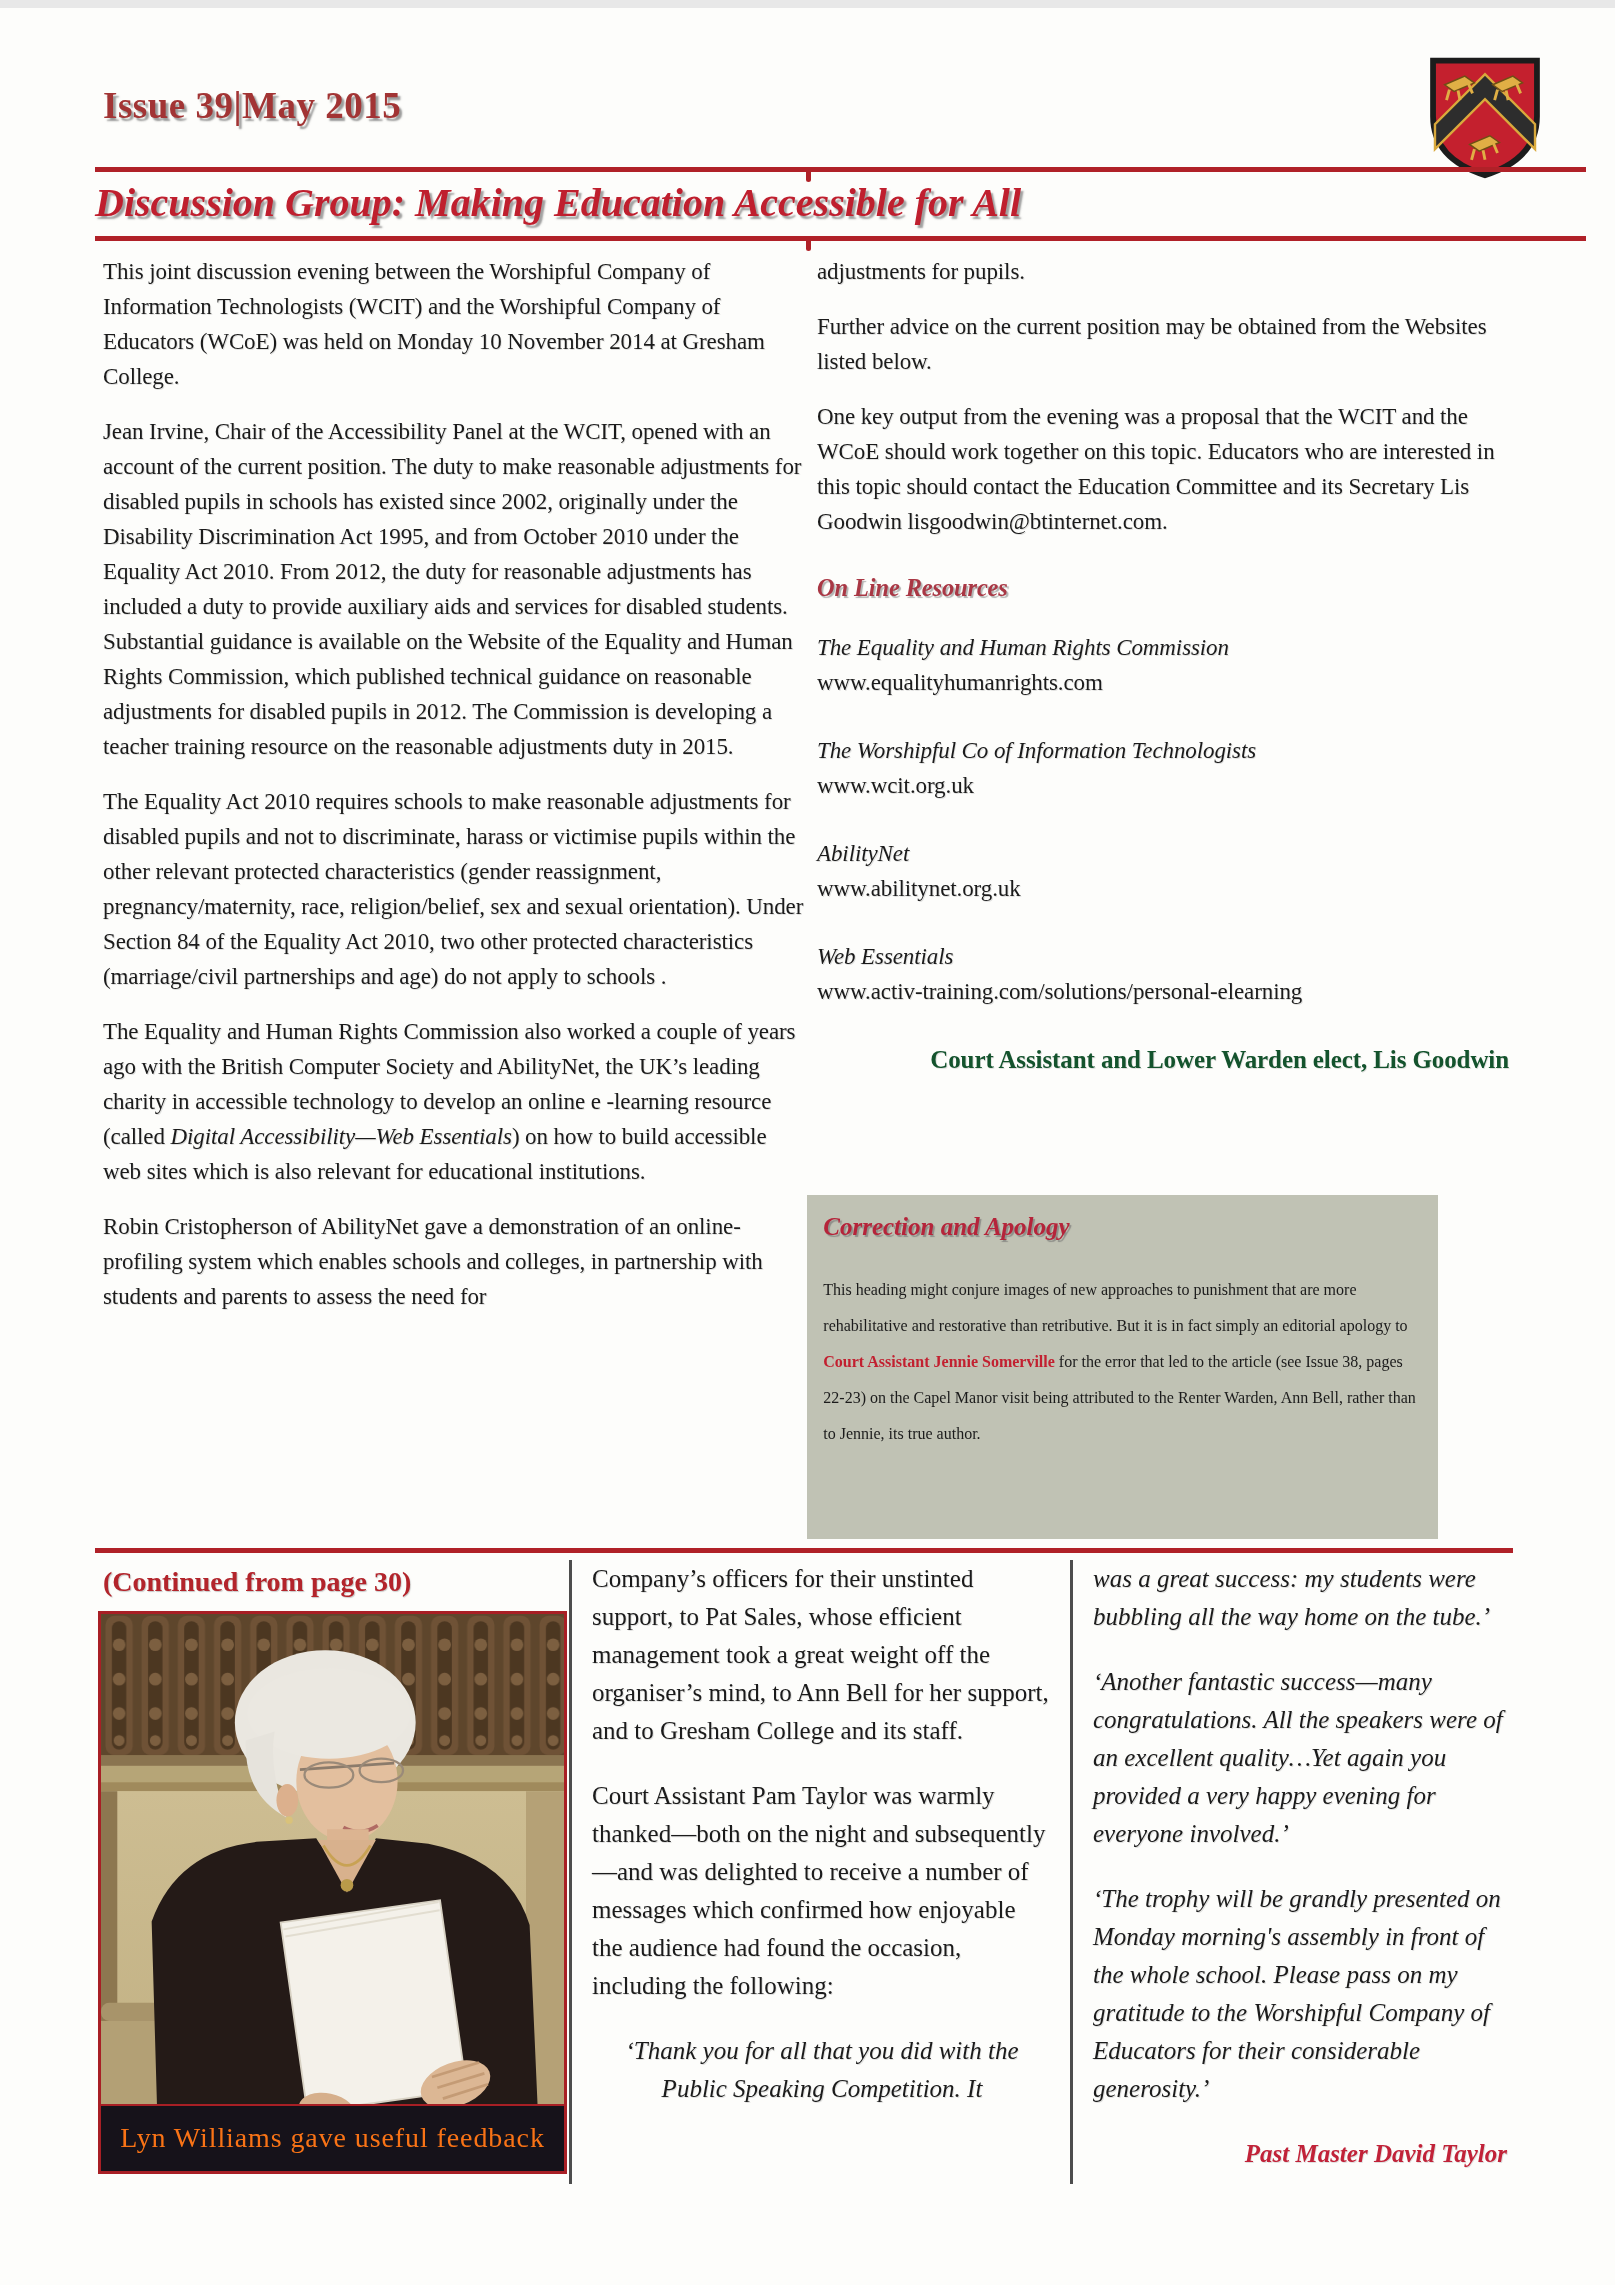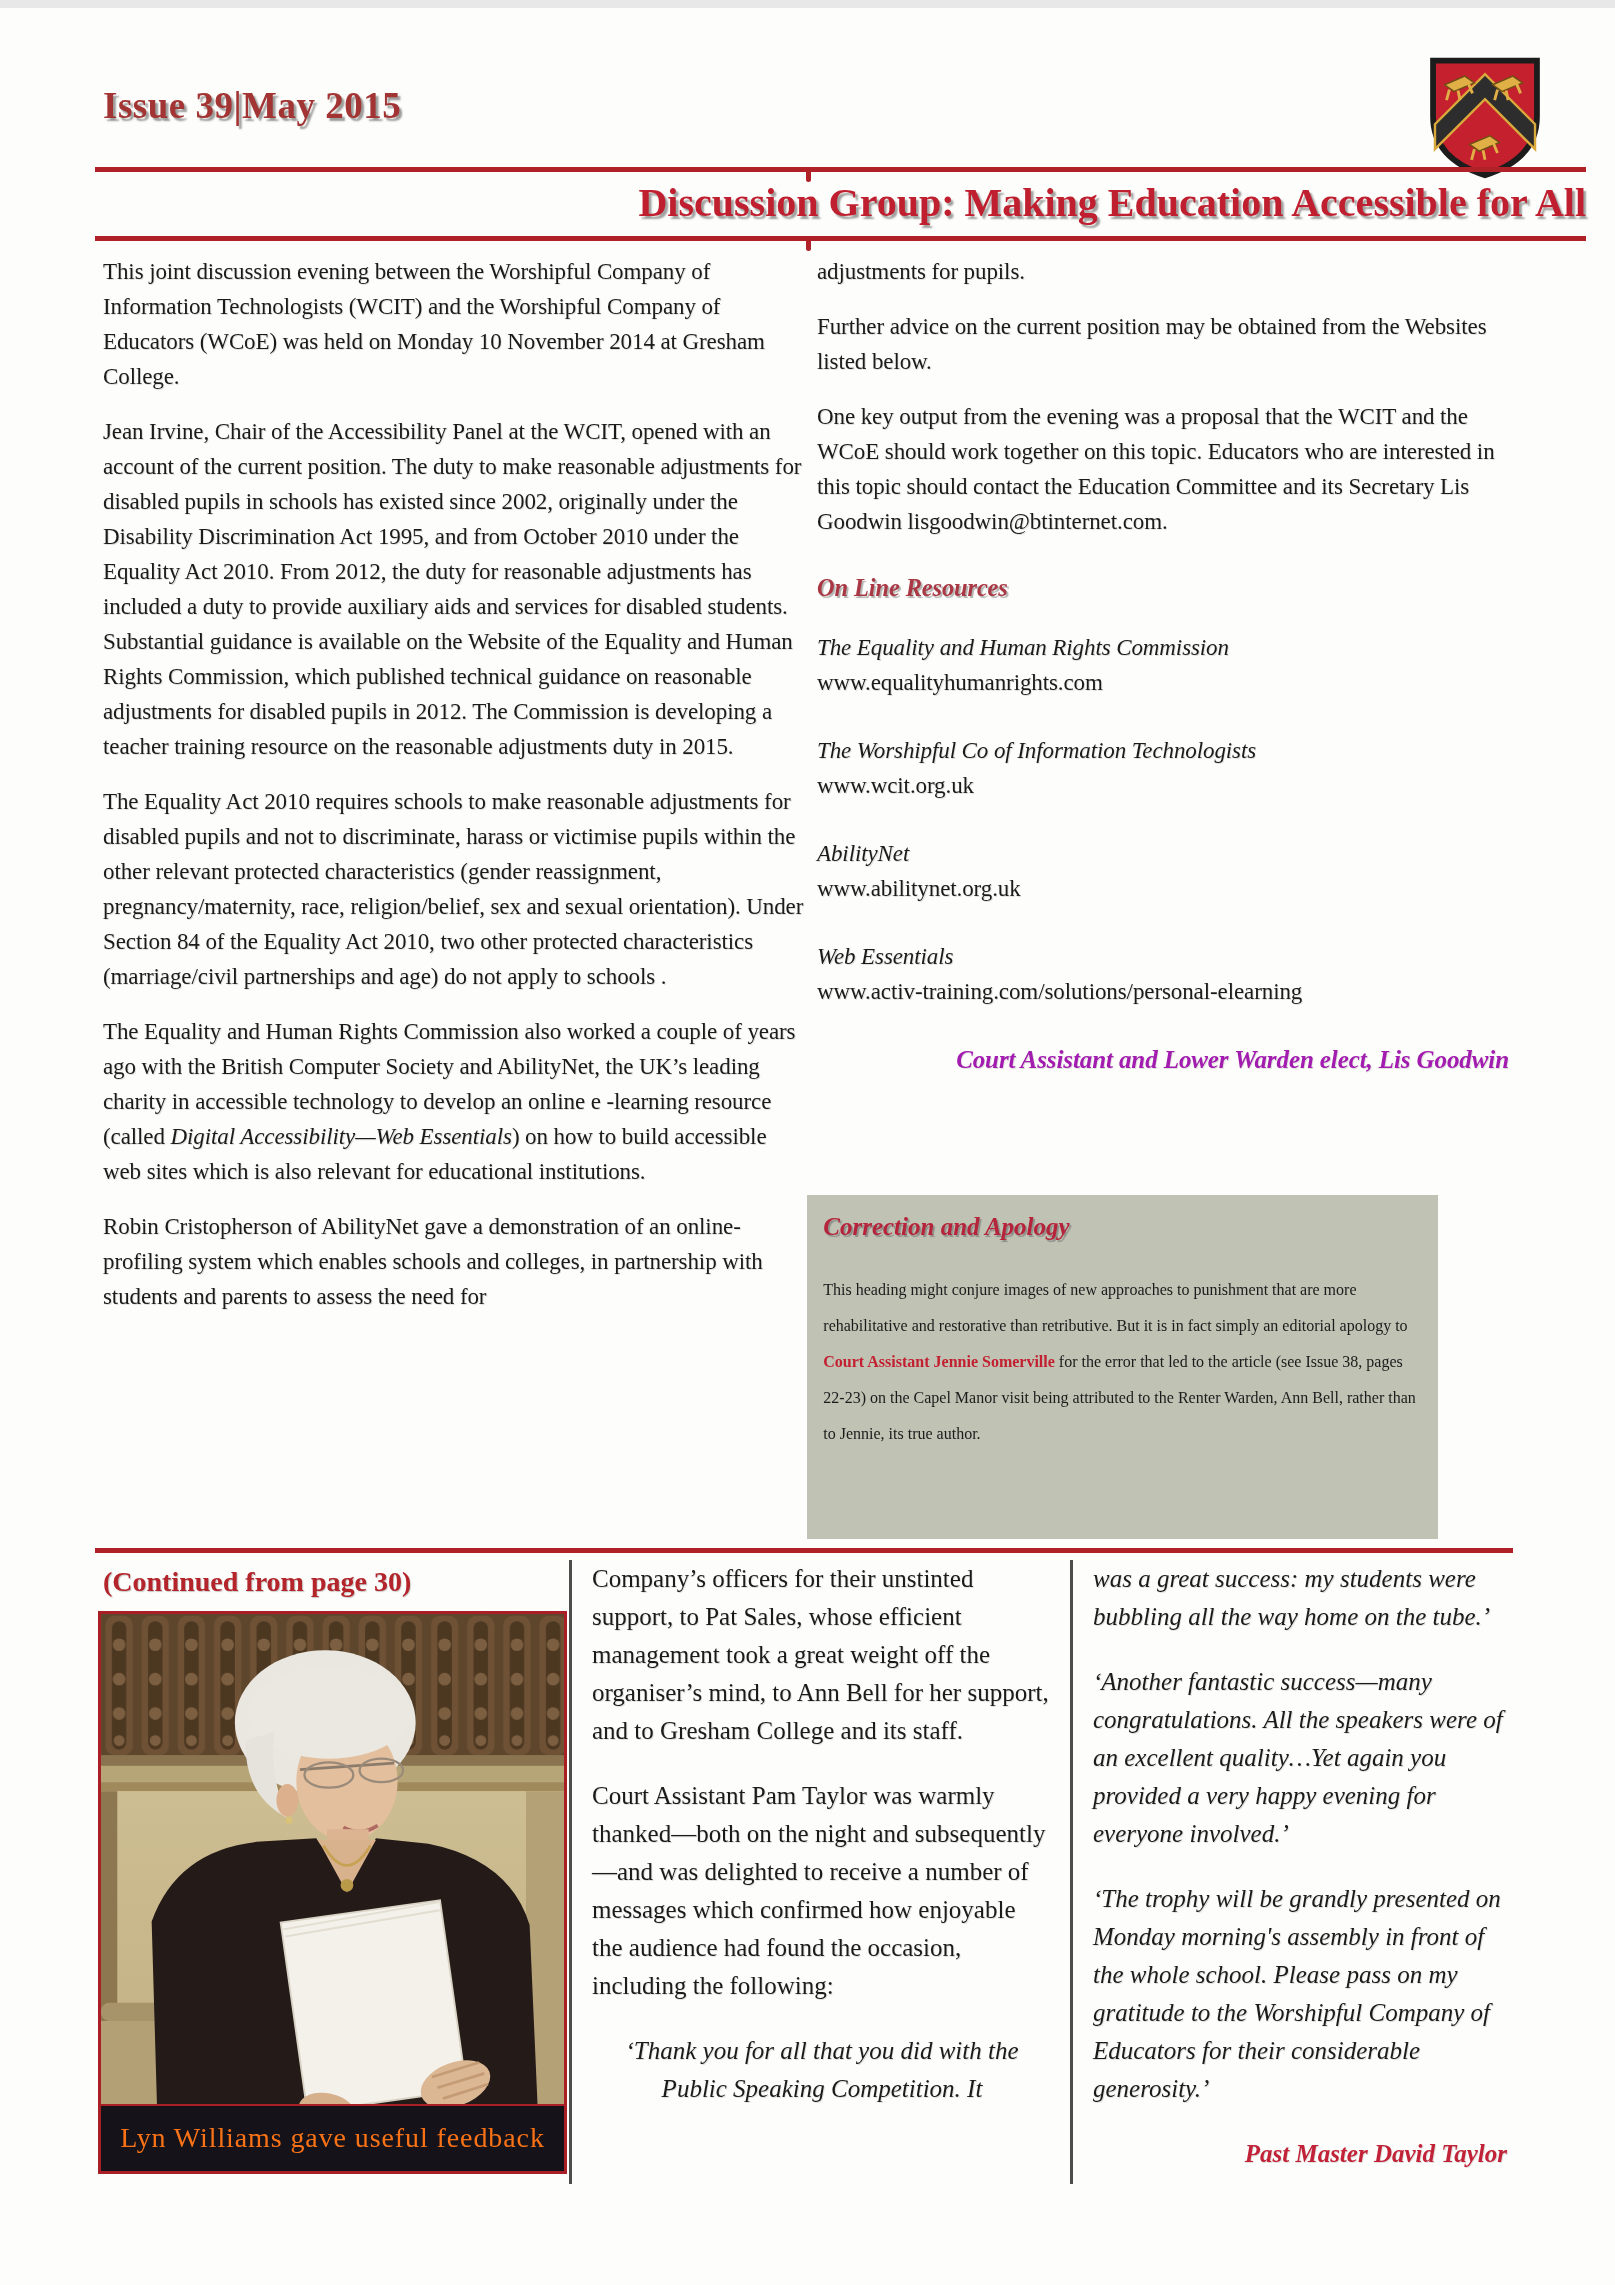--- a/index.html
+++ b/index.html
@@ -13,39 +13,40 @@
     position:absolute;left:103px;top:76px;font-size:37px;font-weight:bold;
     color:#a23434;text-shadow:2.7px 2.7px 1.8px rgba(130,130,130,.8);letter-spacing:0.5px;
   }
   .crest{position:absolute;left:1427px;top:45px;width:116px;height:127px;}
   
   .rule{position:absolute;left:95px;width:1491px;height:4.5px;background:#b02128;}
   .rule.r-top{top:159px;}
   .rule.r-bottom{top:228px;}
   .rule .tick{position:absolute;left:711px;top:3.6px;width:4.5px;height:11.8px;background:#b02128;border-radius:0 0 2.7px 2.7px;}
   .page-title{
-    position:absolute;left:95px;top:171px;width:1491px;text-align:right;
+    position:absolute;left:95px;top:171px;width:1491px;text-align:left;
     font-size:40px;font-weight:bold;color:#bf1f2e;
     text-shadow:2.7px 2.7px 1.8px rgba(120,120,120,.7);
+    font-style:italic;
   }
   
   .col{position:absolute;font-size:23px;line-height:35px;letter-spacing:-0.1px;
        text-shadow:0.9px 0.9px 0 rgba(140,140,140,.25);}
   .col p{margin:0 0 20px 0;}
   .col-left{left:103px;top:246px;width:702px;}
   .col-right{left:817px;top:246px;width:692px;}
   .res-heading{
     font-size:24.4px;font-weight:bold;font-style:italic;color:#a93744;
     margin:31px 0 25px 0;text-shadow:1.8px 1.8px 0.9px rgba(130,130,130,.6);
   }
   .resource{margin:0 0 33px 0;}
   .resource .rname{font-style:italic;display:block;}
   .resource .rurl{display:block;}
   .credit-line{
-    font-size:25px;font-weight:bold;font-style:italic;color:#a21caf;
+    font-size:25px;font-weight:bold;color:#14532d;
     text-align:right;margin-top:23.5px;
   }
   
   .correction{
     position:absolute;left:807px;top:1187px;width:631px;height:344px;
     background:#c0c2b4;box-sizing:border-box;padding:18px 18px 0 16.3px;
   }
   .correction h3{
     margin:0 0 31px 0;font-size:25px;font-style:italic;color:#b5243a;
     text-shadow:1.8px 1.8px 0.9px rgba(110,110,110,.6);

